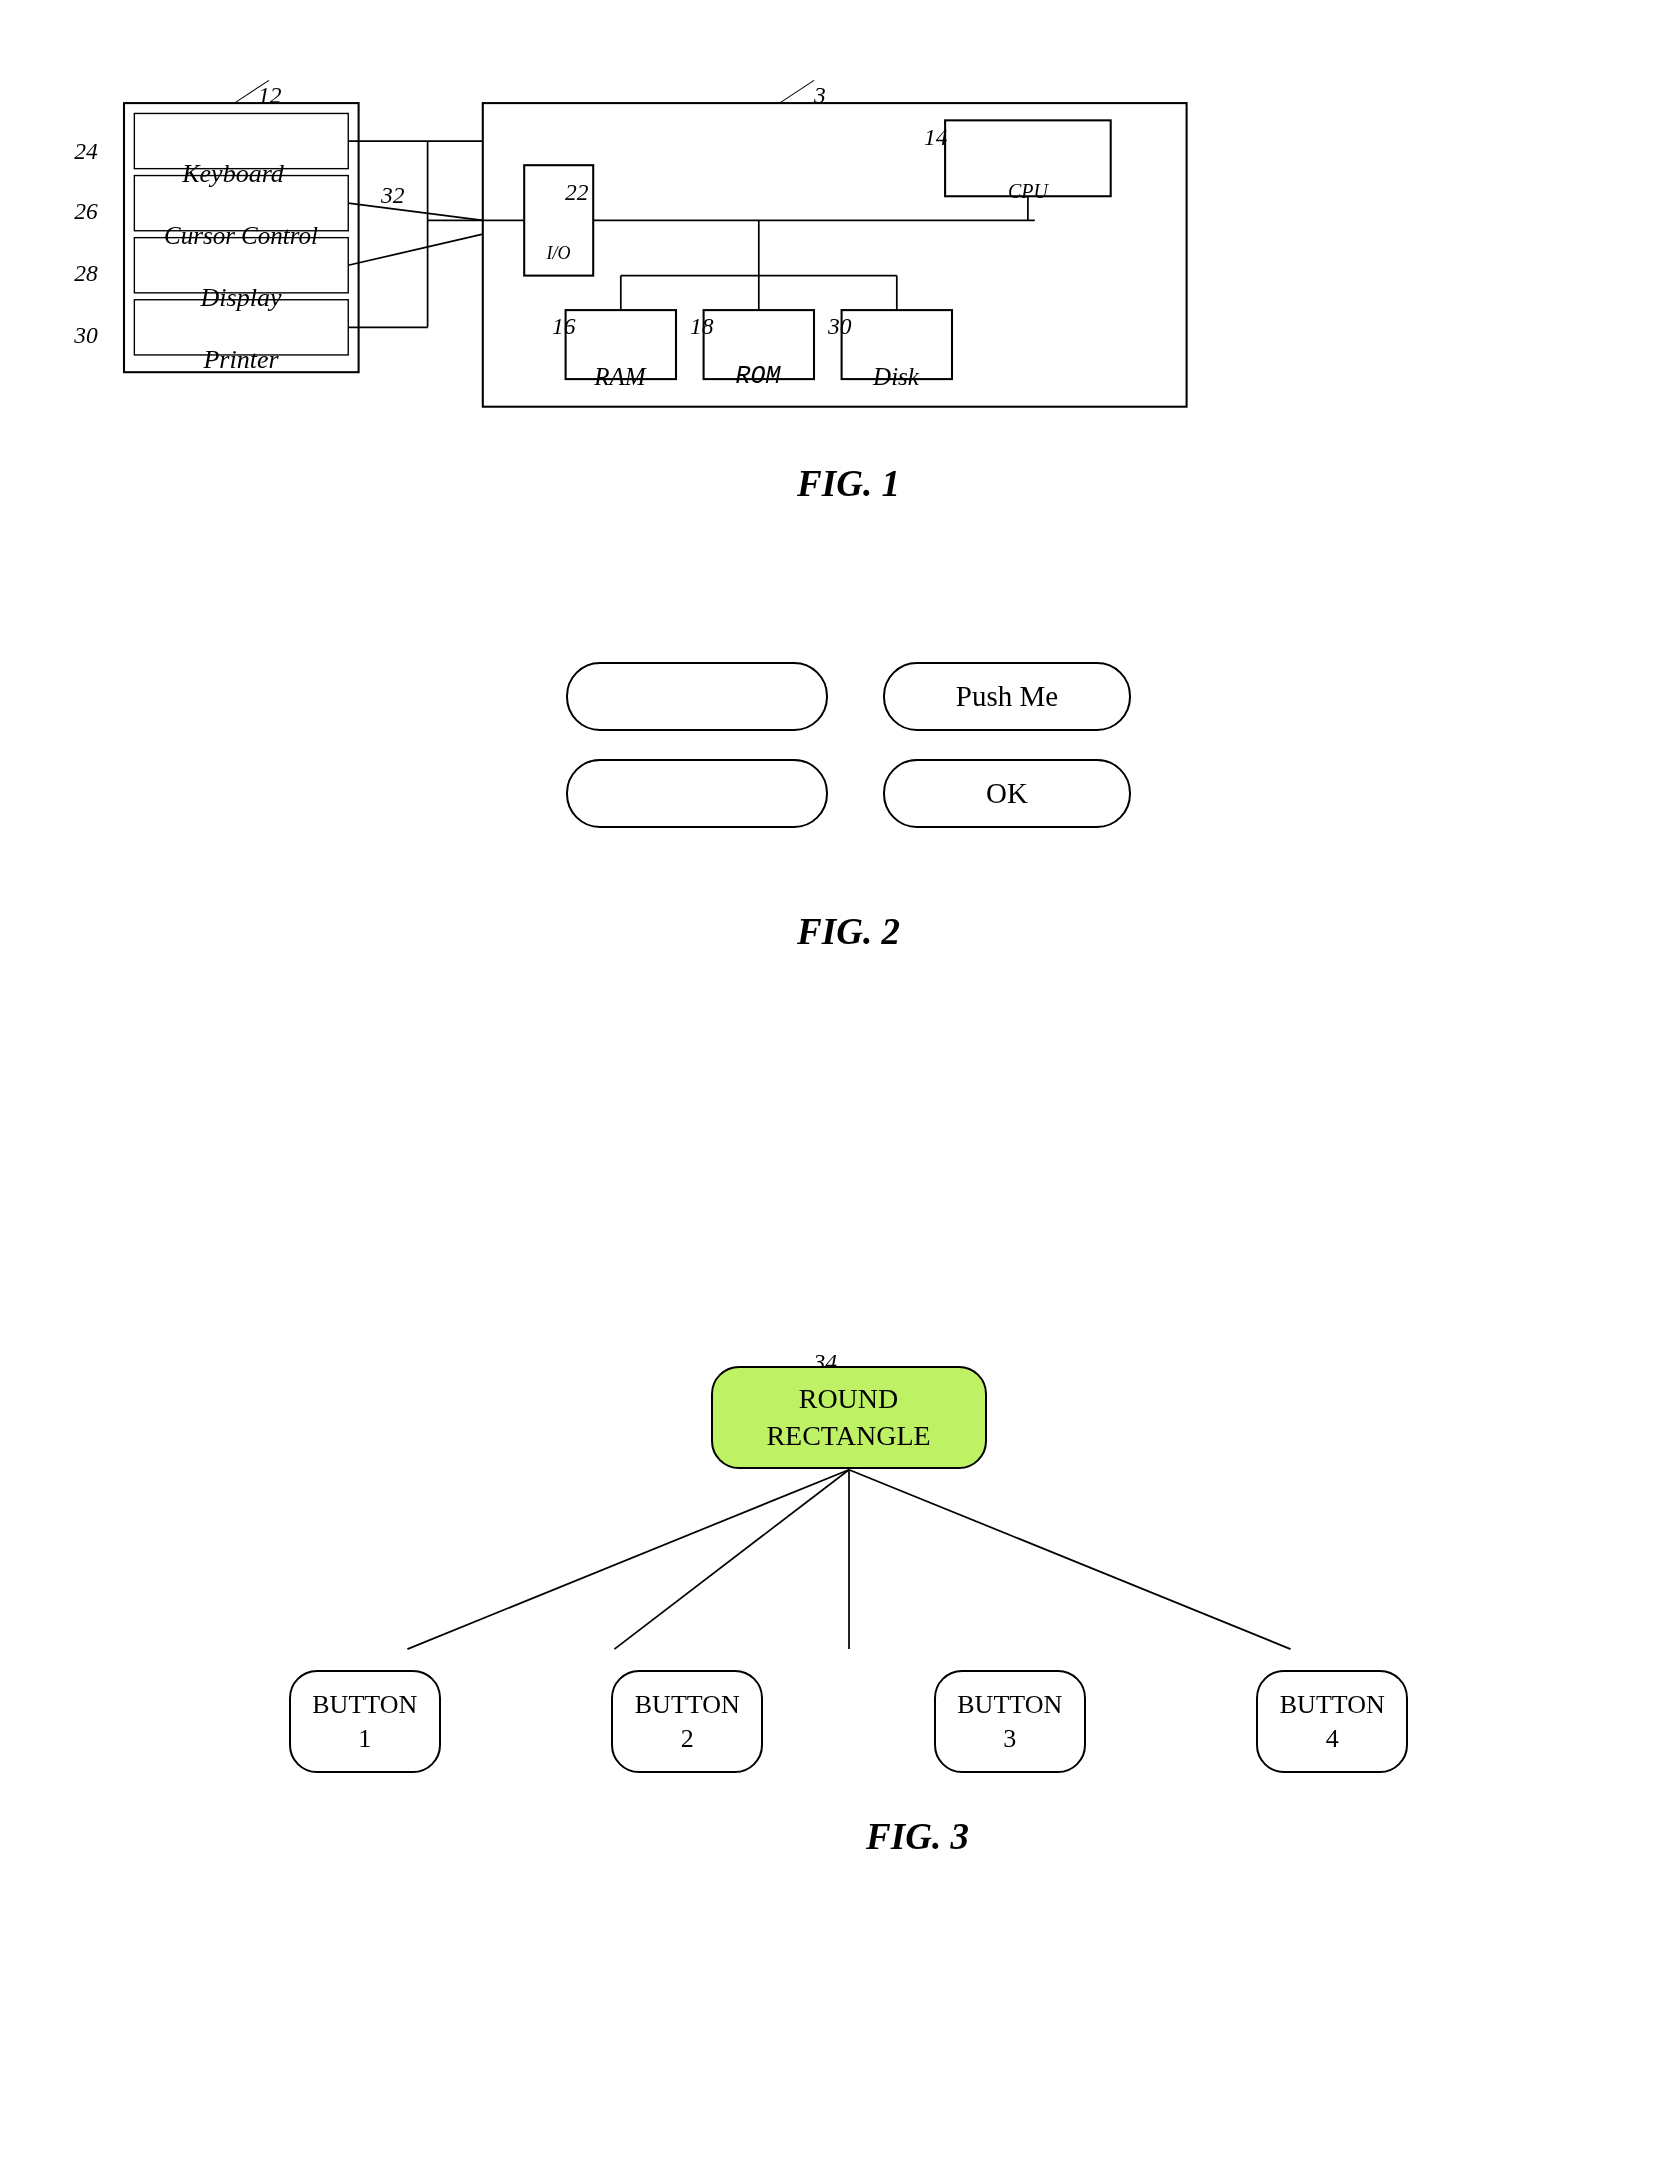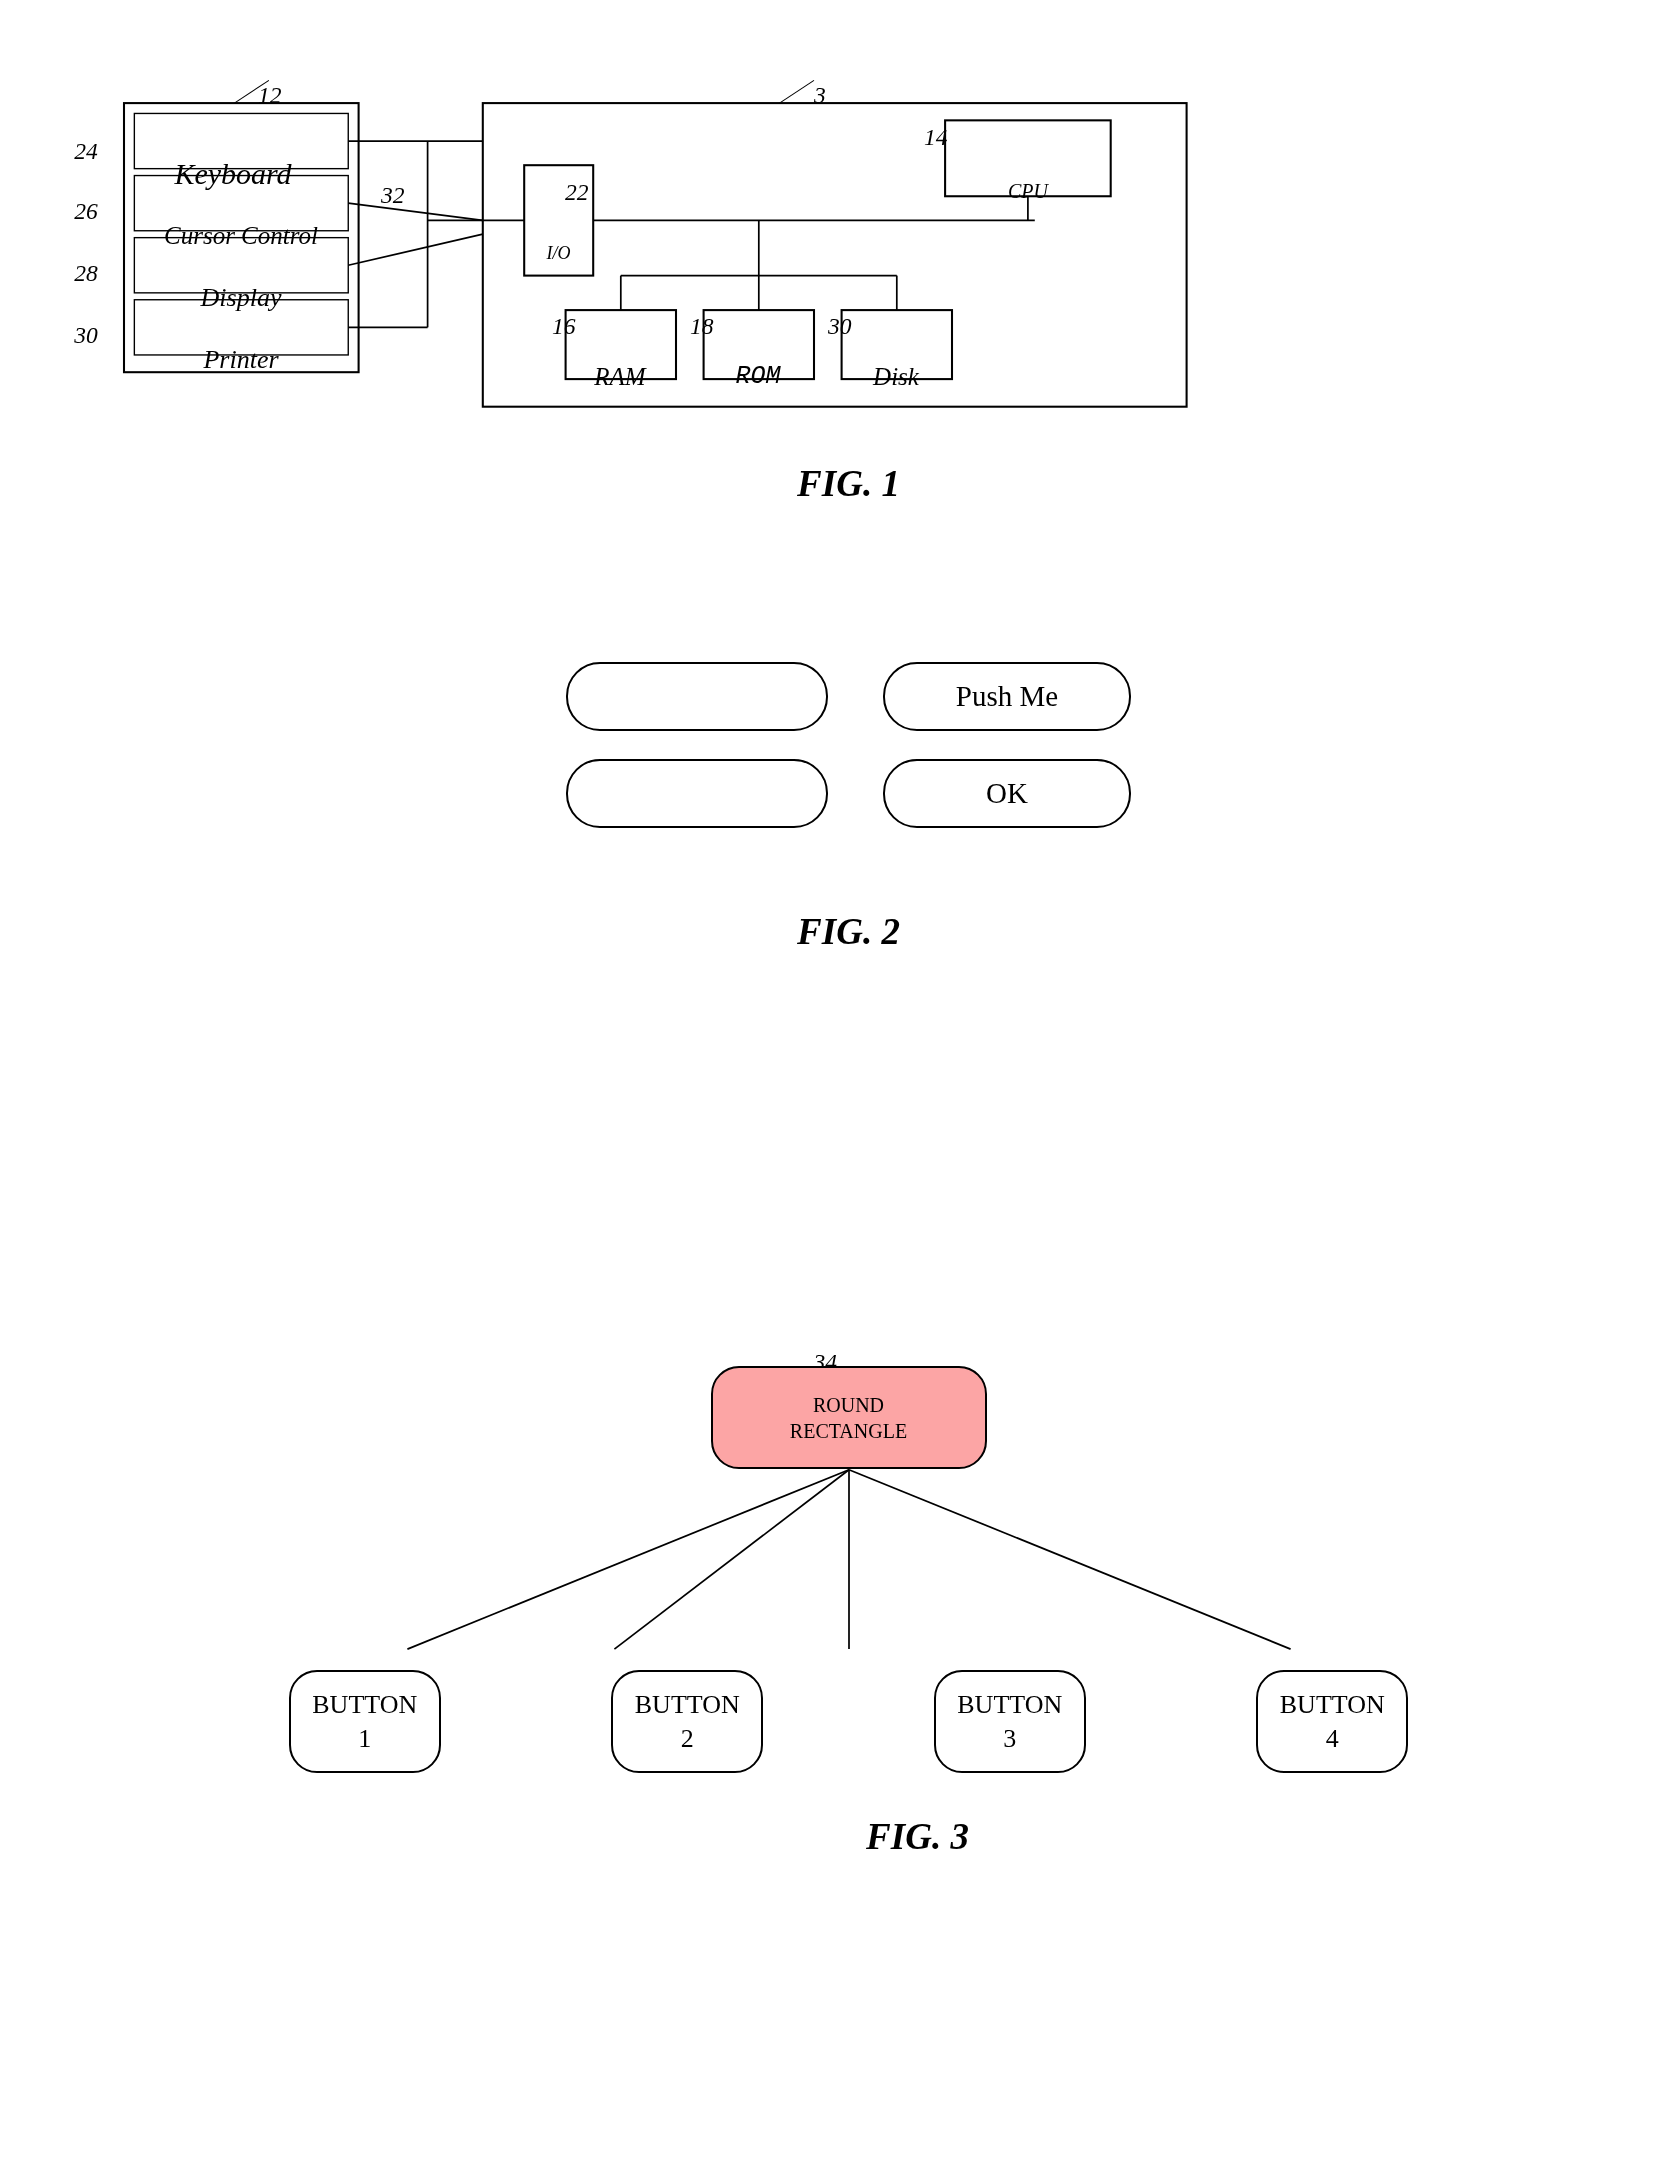--- a/index.html
+++ b/index.html
@@ -104,25 +104,25 @@
 
     .round-rect-top {
       position: absolute;
       top: 55px;
       left: 50%;
       transform: translateX(-50%);
       width: 276px;
       height: 103px;
       border: 2.1px solid #000;
       border-radius: 28px;
-      background: #fca5a5;
+      background: #bef264;
       display: flex;
       align-items: center;
       justify-content: center;
-      font-size: 20px;
+      font-size: 28px;
       text-align: center;
       line-height: 1.3;
     }
 
     .button-row {
       position: absolute;
       bottom: 21px;
       left: 0;
       right: 0;
       display: flex;
@@ -214,21 +214,21 @@
   <span class="ref-num" style="top:157px; left:19.3px;">26</span>
   <span class="ref-num" style="top:219px; left:19.3px;">28</span>
   <span class="ref-num" style="top:281px; left:19.3px;">30</span>
   <span class="ref-num" style="top:141px; left:326px;">32</span>
   <span class="ref-num" style="top:138px; left:510px;">22</span>
   <span class="ref-num" style="top:83px; left:869px;">14</span>
   <span class="ref-num" style="top:272px; left:497px;">16</span>
   <span class="ref-num" style="top:272px; left:635px;">18</span>
   <span class="ref-num" style="top:272px; left:773px;">30</span>
 
-  <div style="position:absolute; top:105px; left:79px; width:198px; height:55px; display:flex; align-items:center; justify-content:center; font-style:italic; font-size:30px;">Keyboard</div>
+  <div style="position:absolute; top:105px; left:79px; width:198px; height:55px; display:flex; align-items:center; justify-content:center; font-style:italic; font-size:26px;">Keyboard</div>
   <div style="position:absolute; top:167px; left:79px; width:214px; height:55px; display:flex; align-items:center; justify-content:center; font-style:italic; font-size:25px;">Cursor Control</div>
   <div style="position:absolute; top:229px; left:79px; width:214px; height:55px; display:flex; align-items:center; justify-content:center; font-style:italic; font-size:26px;">Display</div>
   <div style="position:absolute; top:291px; left:79px; width:214px; height:55px; display:flex; align-items:center; justify-content:center; font-style:italic; font-size:26px;">Printer</div>
 
   <div style="position:absolute; top:112px; left:890px; width:166px; height:76px; display:flex; align-items:center; justify-content:center; font-style:italic; font-size:20px;">CPU</div>
 
   <div style="position:absolute; top:157px; left:469px; width:69px; height:110px; display:flex; align-items:center; justify-content:center; font-style:italic; font-size:18px;">I/O</div>
 
   <div style="position:absolute; top:301px; left:510px; width:110px; height:69px; display:flex; align-items:center; justify-content:center; font-style:italic; font-size:25px;">RAM</div>
 

